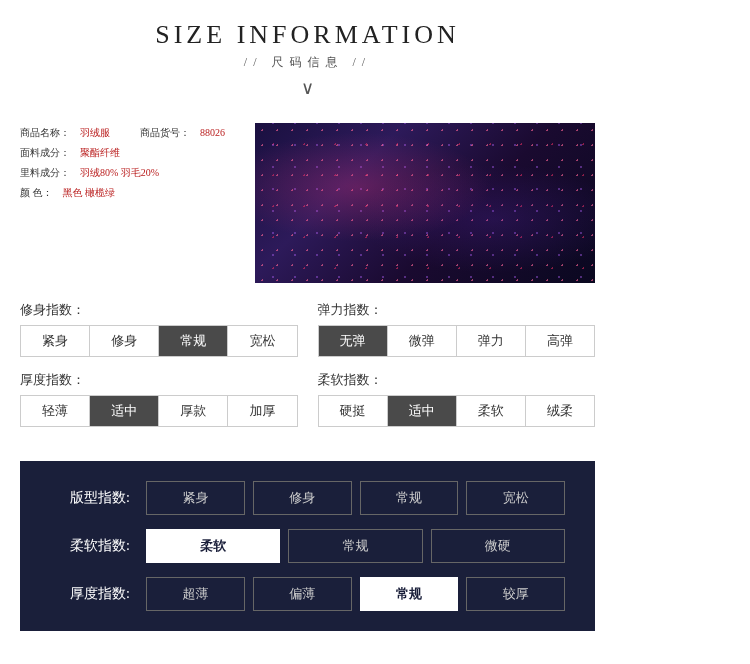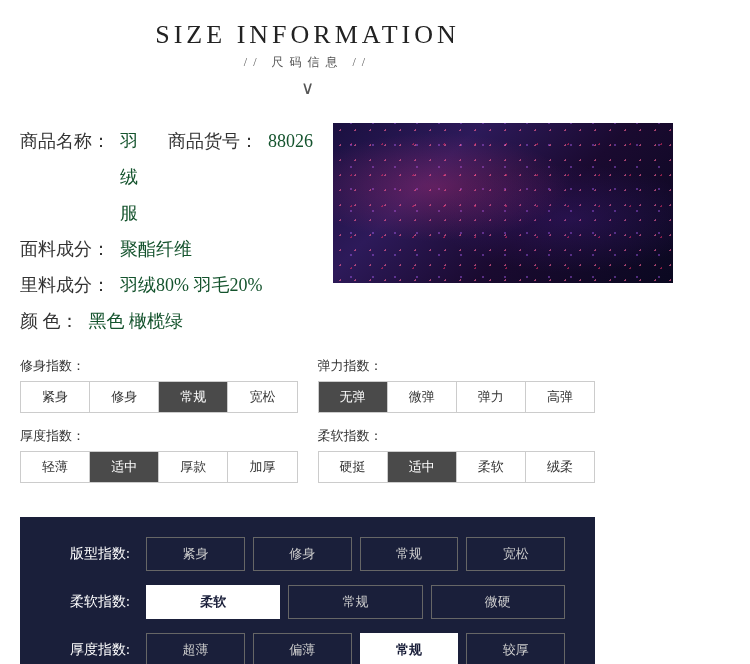--- a/index.html
+++ b/index.html
@@ -43,34 +43,34 @@
 
     
     .product-info-row {
       display: flex;
       flex-direction: row;
       padding: 18px 20px 10px 20px;
       gap: 20px;
     }
     .product-details {
       flex: 1;
-      font-size: 18px;
+      font-size: 10px;
       line-height: 2.0;
       color: #333;
     }
     .product-details .info-line {
       display: flex;
       gap: 10px;
     }
     .info-label {
       color: #333;
       white-space: nowrap;
     }
     .info-value {
-      color: #14532d;
+      color: #b91c1c;
     }
     .product-image {
       width: 340px;
       height: 160px;
       background: linear-gradient(135deg, #1a1040 0%, #2d1a5a 30%, #1a0a30 60%, #0a0820 100%);
       position: relative;
       overflow: hidden;
       flex-shrink: 0;
     }
     .product-image::after {

